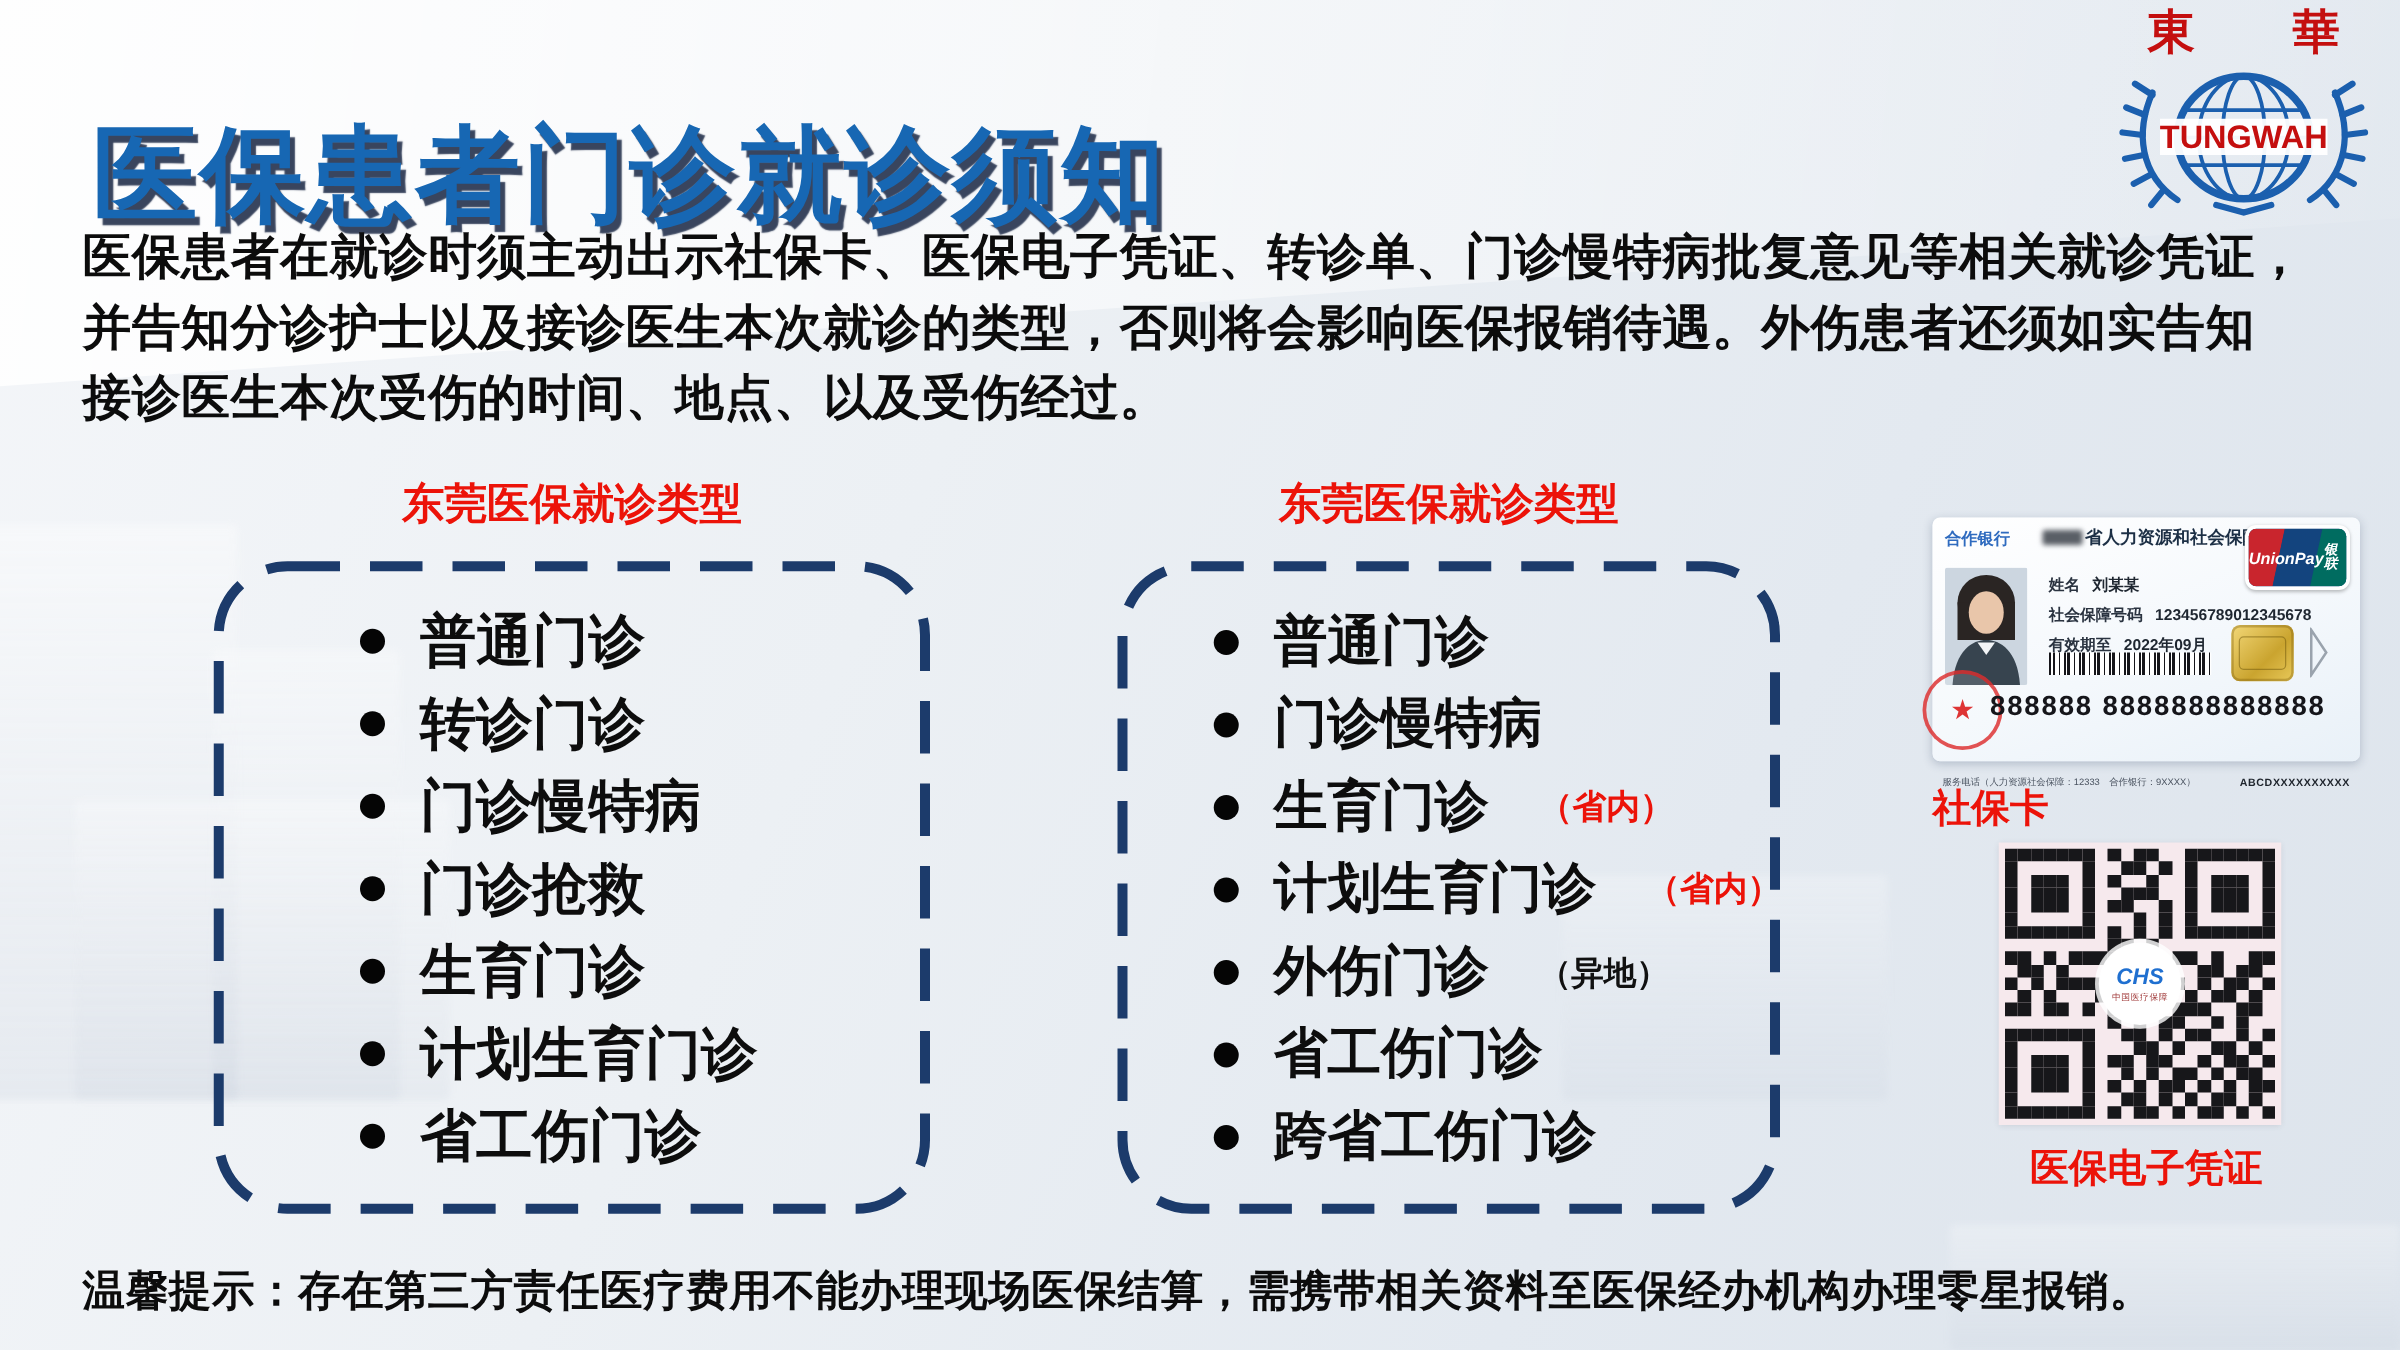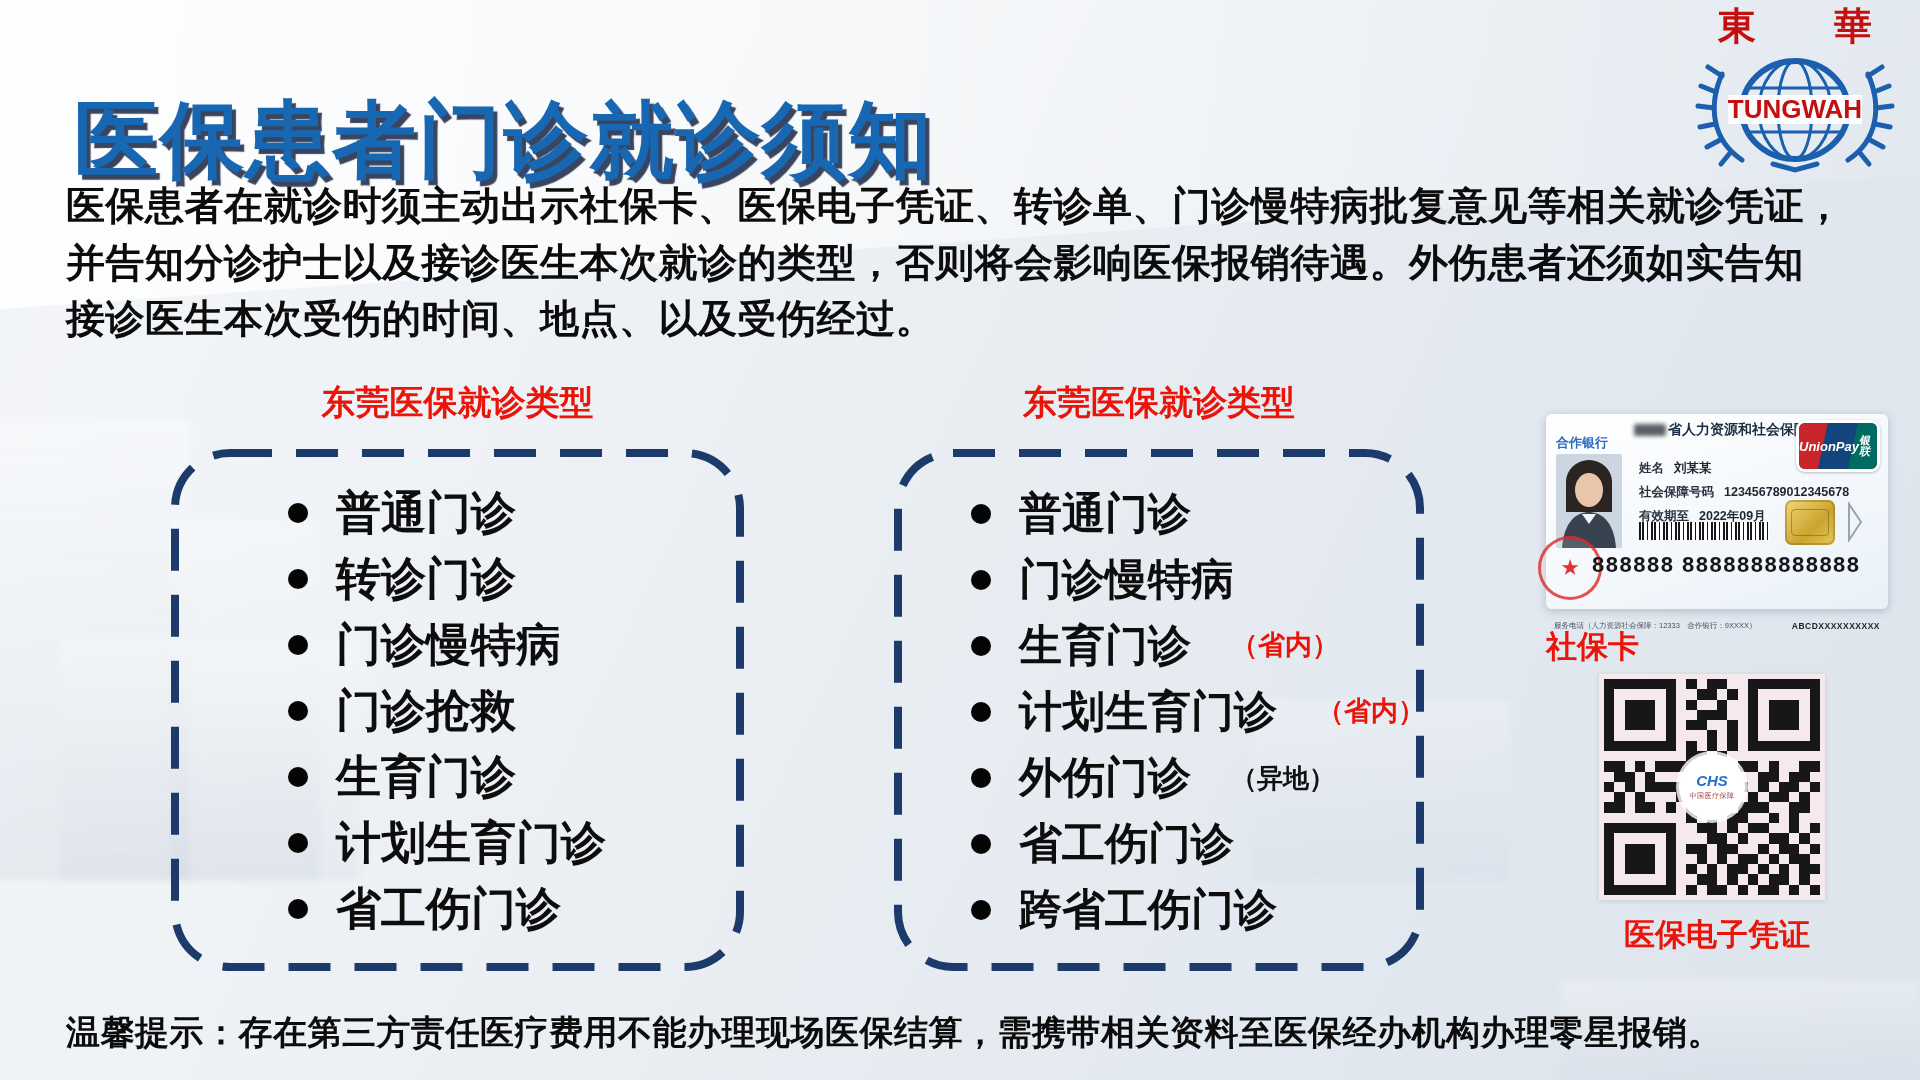--- a/index.html
+++ b/index.html
@@ -45,21 +45,21 @@
   .box-local .lbl{font-size:45px;font-weight:800;color:#0d0d0d;line-height:1;}
   .box-remote .lbl{font-size:43px;font-weight:800;color:#0d0d0d;line-height:1;}
   .sfx{font-weight:800;margin-left:12px;line-height:1;}
   .sfx.red{color:#ec1309;font-size:27px;}
   .sfx.dark{color:#111;font-size:26px;}
 
   
   .card{position:absolute;left:1546px;top:414px;width:342px;height:195px;border-radius:6px;
     background:linear-gradient(160deg,#ffffff 0%,#f4f8fc 55%,#e9f1f8 100%);
     box-shadow:0 2px 8px rgba(40,60,90,.25);}
-  .c-bank{position:absolute;left:10px;top:20px;font-size:13px;font-weight:700;color:#2f6bbf;}
+  .c-bank{position:absolute;left:10px;top:8px;font-size:13px;font-weight:700;color:#2f6bbf;}
   .c-auth{position:absolute;left:88px;top:7px;font-size:14px;font-weight:700;color:#1c2f45;white-space:nowrap;}
   .blur-block{display:inline-block;width:32px;height:12px;background:#5a5f66;filter:blur(2px);
     vertical-align:middle;margin-right:2px;border-radius:2px;}
   .upay{position:absolute;right:8px;top:6px;width:78px;height:46px;border:3px solid #fff;border-radius:9px;
     overflow:hidden;box-shadow:0 1px 3px rgba(0,0,0,.25);background:#13447e;}
   .upay .stripes{position:absolute;inset:0;display:flex;}
   .upay .s1{flex:1;background:#c9252d;transform:skewX(-12deg);margin-left:-6px;}
   .upay .s2{flex:1;background:#13447e;transform:skewX(-12deg);}
   .upay .s3{flex:1;background:#006c60;transform:skewX(-12deg);margin-right:-6px;}
   .upay .utxt{position:absolute;inset:0;display:flex;align-items:center;justify-content:center;
@@ -87,21 +87,21 @@
     font-size:31px;font-weight:800;color:#ec1309;}
 
   
   .qr{position:absolute;left:1599px;top:674px;width:226px;height:226px;background:#f6e9ed;
     box-shadow:0 1px 5px rgba(60,60,80,.15);}
   .qr-grid{position:absolute;inset:5px;display:grid;}
   .qr-grid div.on{background:#17171a;}
   .qr-center{position:absolute;left:50%;top:50%;width:66px;height:66px;transform:translate(-50%,-50%);
     background:#fff;border-radius:50%;display:flex;flex-direction:column;align-items:center;justify-content:center;
     box-shadow:0 0 0 3px rgba(255,255,255,.8);}
-  .qr-chs{font-size:15px;font-weight:800;font-style:italic;color:#1f6fd0;line-height:1;}
+  .qr-chs{font-size:18px;font-weight:800;font-style:italic;color:#1f6fd0;line-height:1;}
   .qr-sub{font-size:7px;color:#a03a3a;margin-top:3px;letter-spacing:.5px;}
   .qr-caption{position:absolute;left:1546px;top:914px;width:342px;text-align:center;
     font-size:31px;font-weight:800;color:#ec1309;}
 
   .footer-note{position:absolute;left:66px;top:1010px;width:1820px;font-size:34px;font-weight:800;color:#0c0c0c;letter-spacing:.5px;}
 </style>
 </head>
 <body>
 
 <div class="stage">

